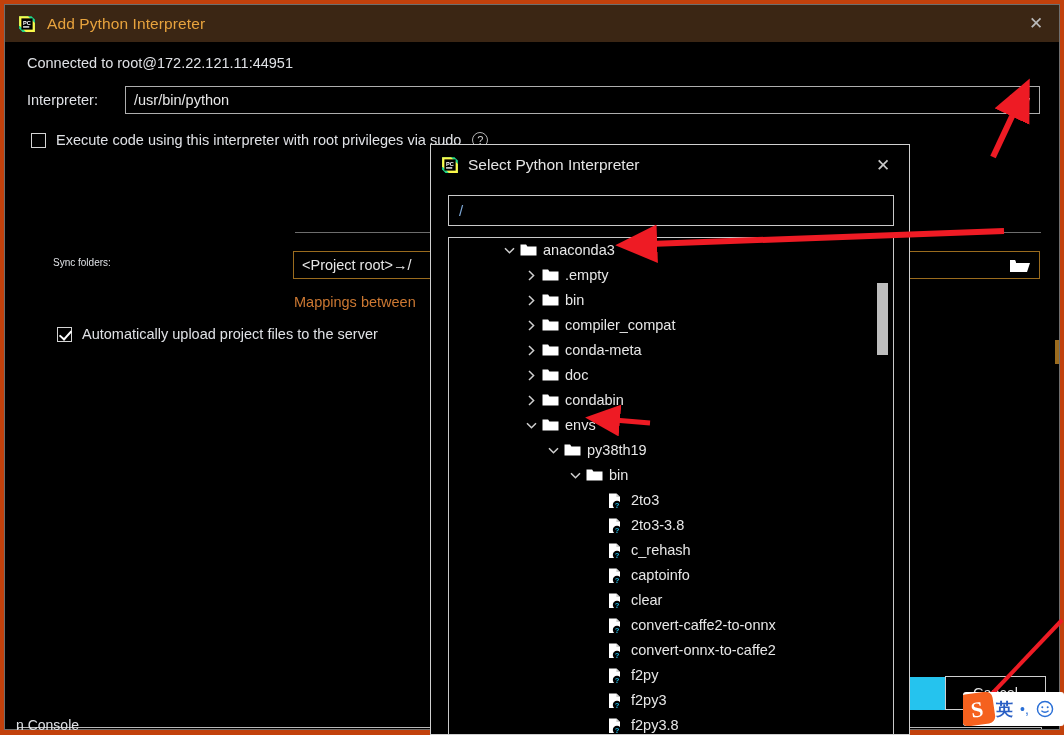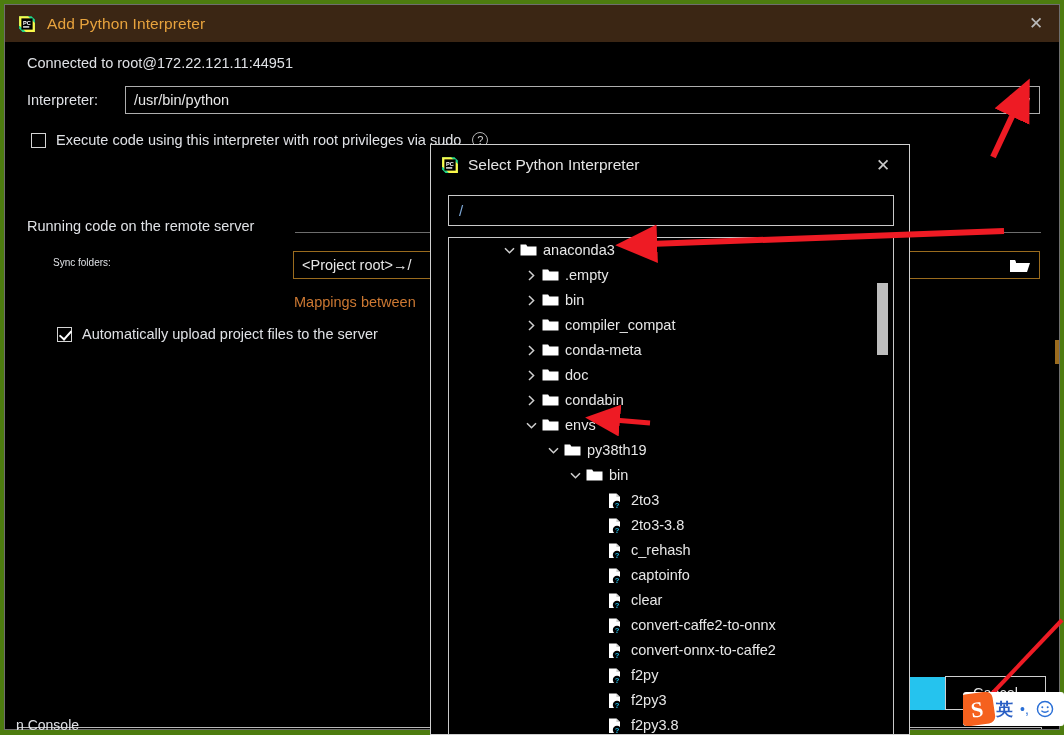--- a/index.html
+++ b/index.html
@@ -6,21 +6,21 @@
   html, body {
     margin: 0; padding: 0;
     width: 1064px; height: 735px;
     background: #000000;
     font-family: "Liberation Sans", sans-serif;
     overflow: hidden;
   }
   #root {
     position: relative;
     width: 1064px; height: 735px;
-    background: #4d7c0f;
+    background: #c2410c;
     color: #dfe1e5;
   }
 
   
   .main-window {
     position: absolute;
     left: 4px; top: 4px;
     width: 1056px; height: 726px;
     background: #000000;
     border: 1px solid #6e6e6e;
@@ -334,21 +334,20 @@
           </svg>
         </span>
       </div>
 
       <div class="sudo-row">
         <span class="cbox"></span>
         <span class="lbl">Execute code using this interpreter with root privileges via sudo</span>
         <span class="help-circle">?</span>
       </div>
 
-      <div class="sect-title">Running code on the remote server</div>
       <div class="sect-rule"></div>
 
       <div class="sync-label">Sync folders:</div>
       <div class="sync-field">
         <span class="val">&lt;Project root&gt;→/</span>
         <span class="browse-btn">
           <svg class="folder-glyph" width="22" height="17" viewBox="0 0 22 17">
             <path d="M1 3 L1 15 L18 15 L21 6 L7 6 L6 3 Z" fill="#ffffff"></path>
             <path d="M1 3 L6 3 L7 6 L18 6 L18 8 L4 8 L1 15 Z" fill="#ffffff"></path>
           </svg>

